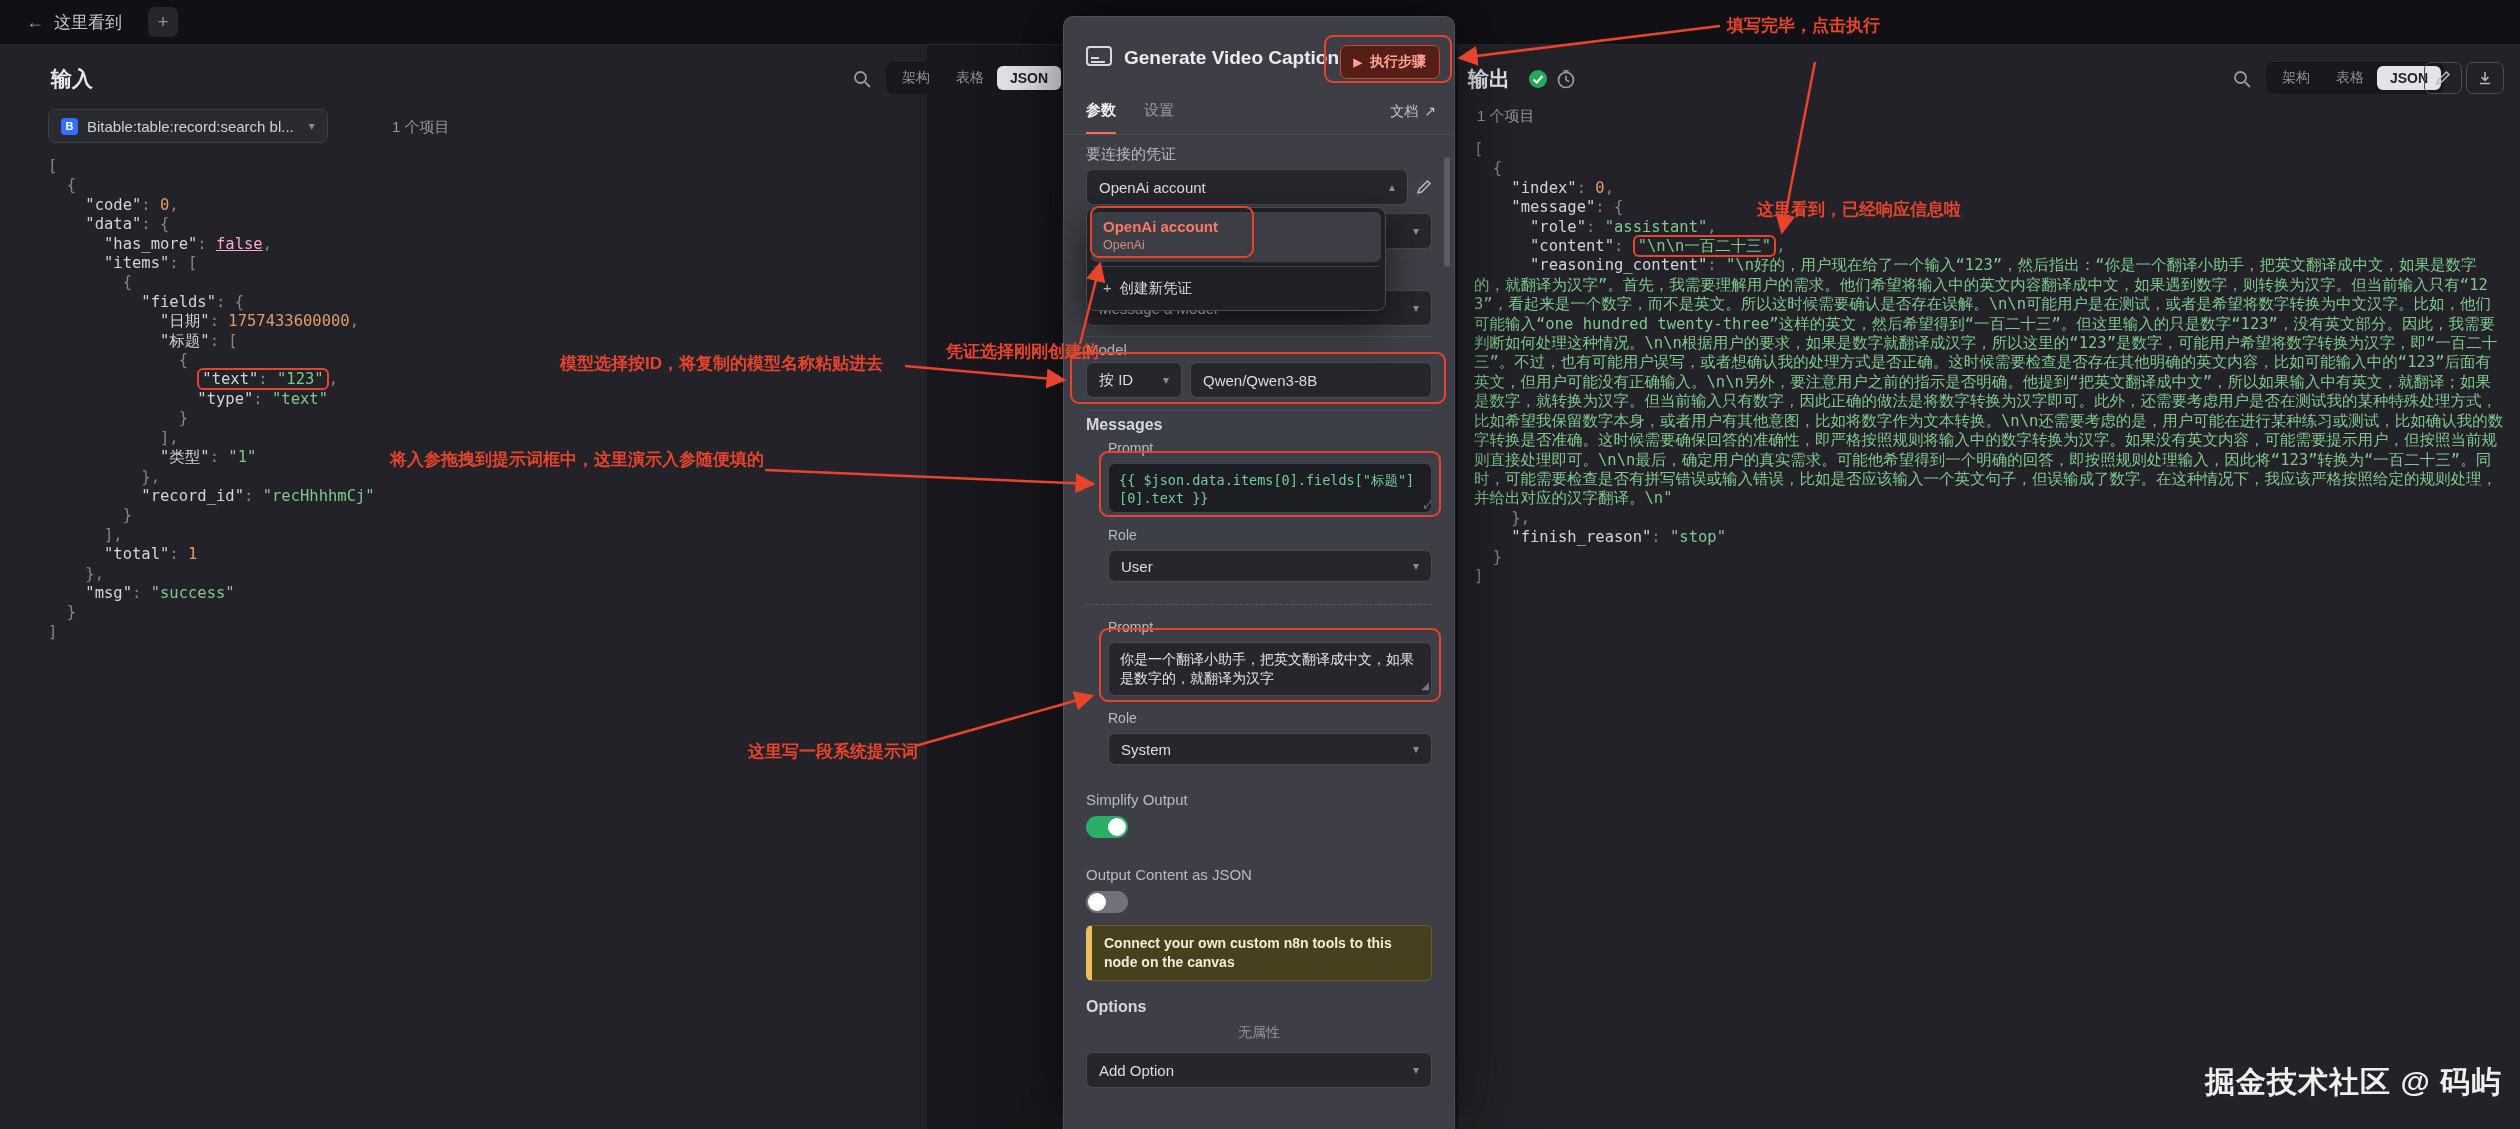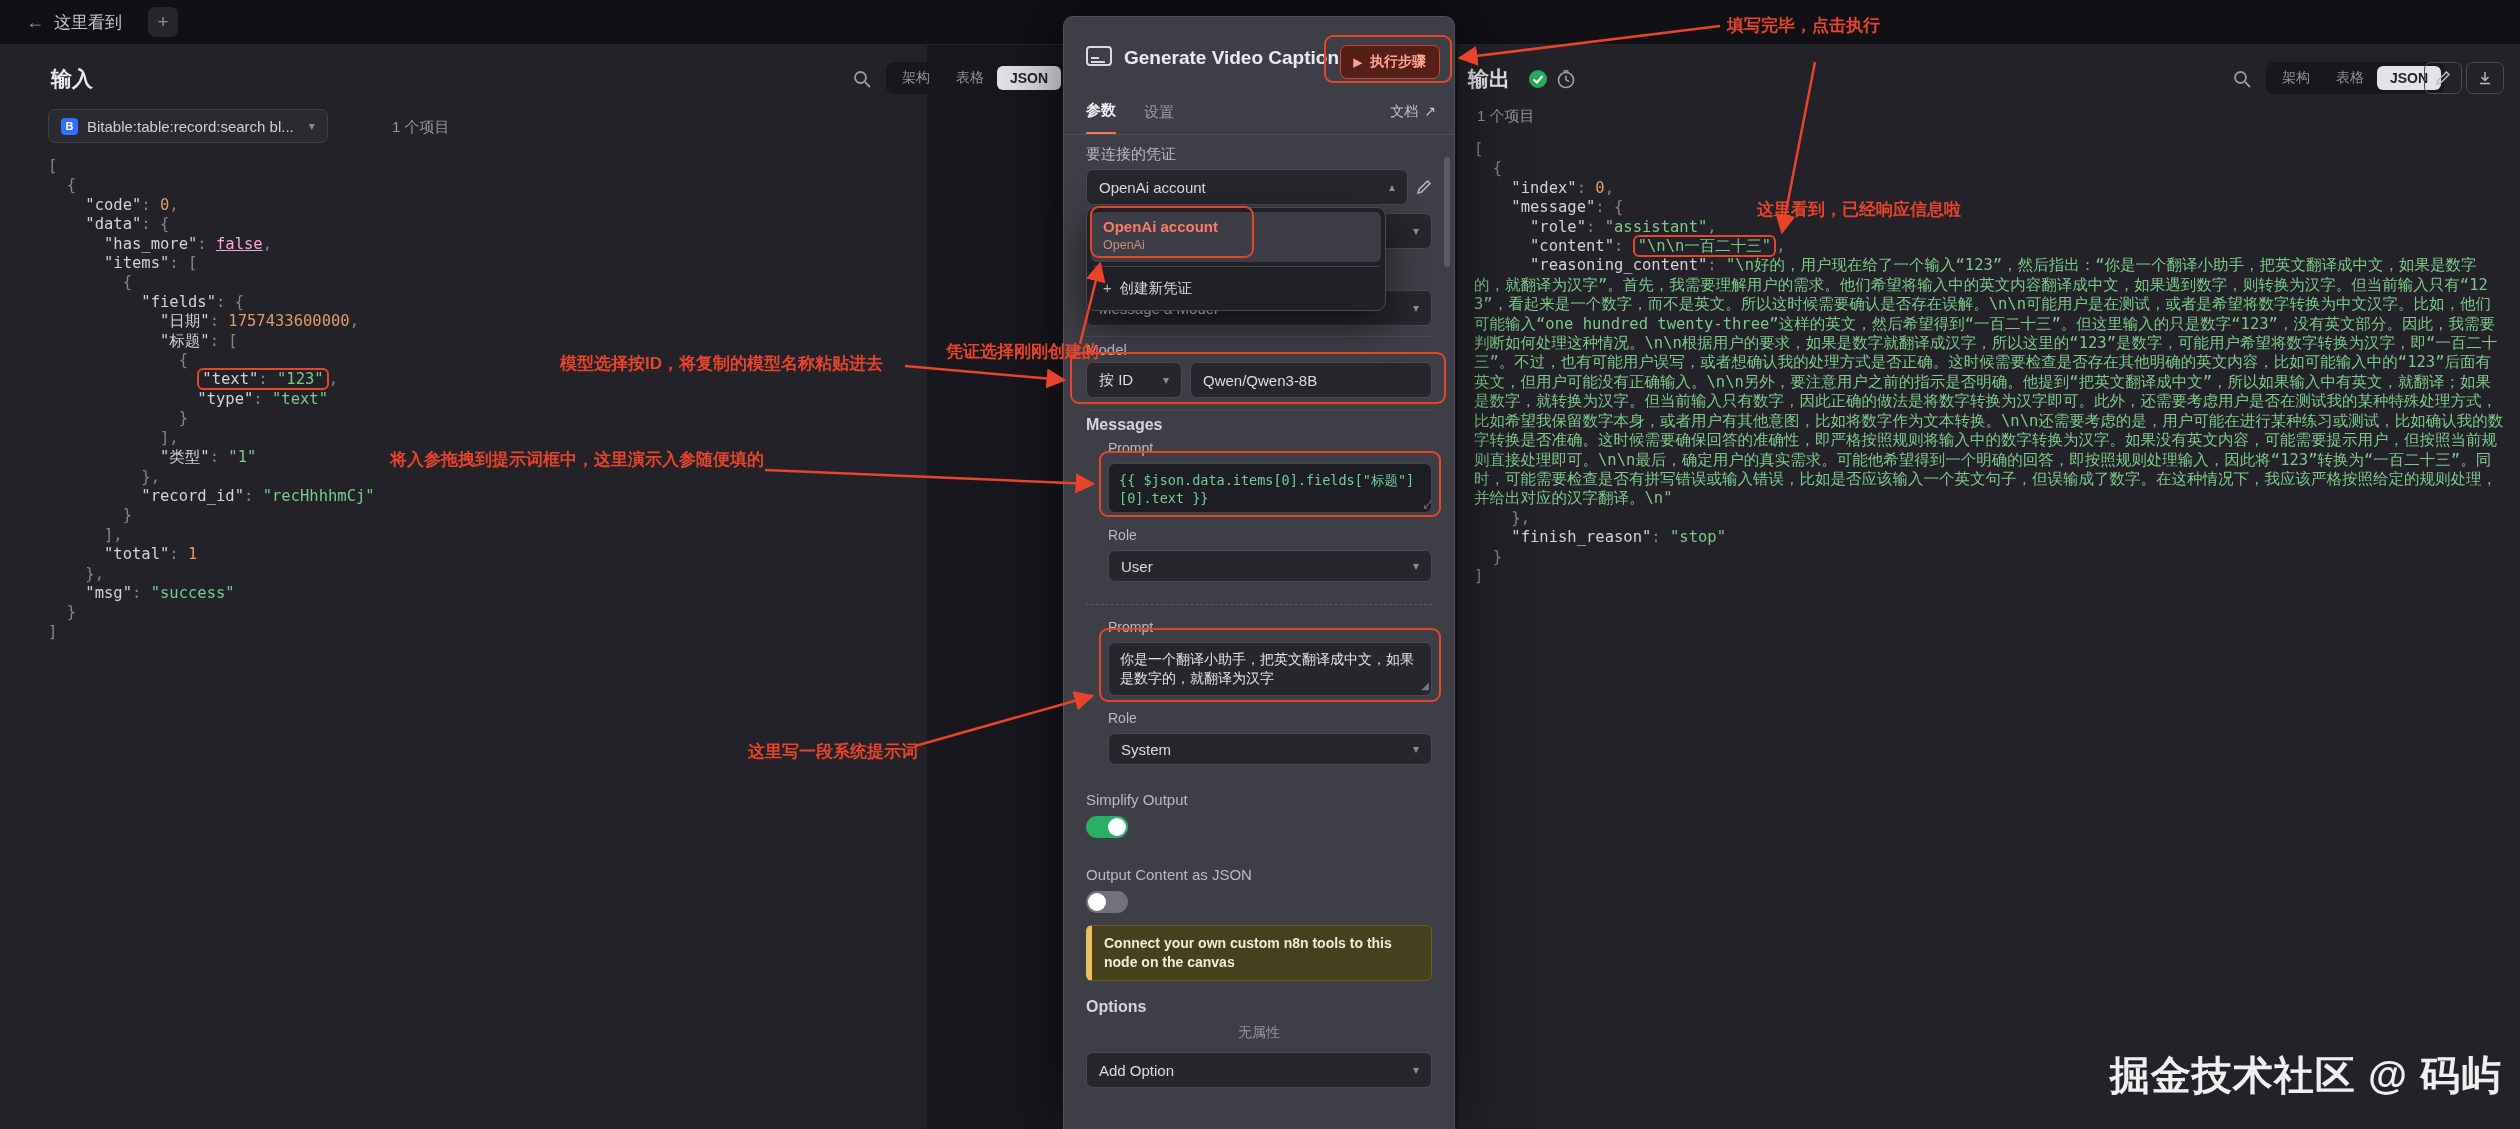--- a/index.html
+++ b/index.html
@@ -49,21 +49,21 @@
   .modal { position:absolute; left:1063px; top:16px; width:392px; bottom:0; background:#3e3f46;
            border:1px solid #51515b; border-bottom:none; border-radius:10px 10px 0 0;
            box-shadow:0 0 70px rgba(0,0,0,.6); z-index:10; }
   .m-head { position:absolute; left:0; top:0; right:0; height:80px; }
   .node-ic { position:absolute; left:20px; top:24px; }
   .m-title { position:absolute; left:60px; top:30px; font-size:19px; font-weight:700; color:#eceaf0; }
   .exec-btn { position:absolute; right:14px; top:28px; height:34px; display:flex; align-items:center; gap:8px;
               background:#551f17; border:1px solid #c94631; color:#ffa493; border-radius:7px; padding:0 13px;
               font-size:14px; font-weight:600; cursor:pointer; }
   .play { font-size:11px; }
-  .m-tabs { position:absolute; left:22px; top:84px; display:flex; gap:28px; font-size:15px;align-items:flex-end; }
+  .m-tabs { position:absolute; left:22px; top:84px; display:flex; gap:28px; font-size:15px; }
   .m-tab { color:#9a9aa4; padding-bottom:12px; cursor:pointer; }
   .m-tab.active { color:#f0f0f5; font-weight:600; border-bottom:2px solid #ff6d5a; }
   .m-docs { position:absolute; right:18px; top:86px; font-size:14px; color:#c2c2cb; display:flex; gap:6px; cursor:pointer;}
   .m-hr { position:absolute; left:0; right:0; top:117px; border-top:1px solid #4c4c55; }
   .m-body { position:absolute; left:0; right:0; top:117px; bottom:0; padding:11px 22px 0; overflow:hidden; }
   .lbl { font-size:15px; color:#b9b9c2; line-height:17px; }
   .lbl.sec { font-size:16px; color:#d6d6de; font-weight:600; line-height:19px; }
   .sel { display:flex; align-items:center; background:#26262d; border:1px solid #494952; border-radius:7px;
          padding:0 12px; font-size:15px; color:#dcdce3; height:36px; cursor:pointer;}
   .sel .chev { margin-left:auto; }
@@ -96,21 +96,21 @@
   .popup-opt .t { font-size:15px; color:#ff7a66; font-weight:600; }
   .popup-opt .s { font-size:12.5px; color:#c98e83; margin-top:3px; }
   .popup-div { border-top:1px solid #44444d; margin:4px 2px; }
   .popup-new { padding:8px 12px; font-size:14.5px; color:#dadae1; cursor:pointer; }
   .popup-new .plus { margin-right:8px; color:#b9b9c2; }
 
   
   .ann-text { position:absolute; color:#e8442b; font-size:17px; font-weight:600; z-index:60; white-space:nowrap; }
   .ann-box  { position:absolute; border:2.5px solid #e8442b; border-radius:9px; z-index:58; pointer-events:none; }
   .arrows   { position:absolute; left:0; top:0; z-index:57; pointer-events:none; }
-  .watermark { position:absolute; right:18px; bottom:26px; font-size:40px; font-weight:700;
+  .watermark { position:absolute; right:18px; bottom:26px; font-size:30px; font-weight:700;
                color:rgba(255,255,255,.93); z-index:70; letter-spacing:1px; }
   svg.ic { display:block; }
 </style>
 </head>
 <body>
 
 <div class="topbar">
   <div class="back">
     <span class="back-ic">←</span>
     <span>这里看到</span>

